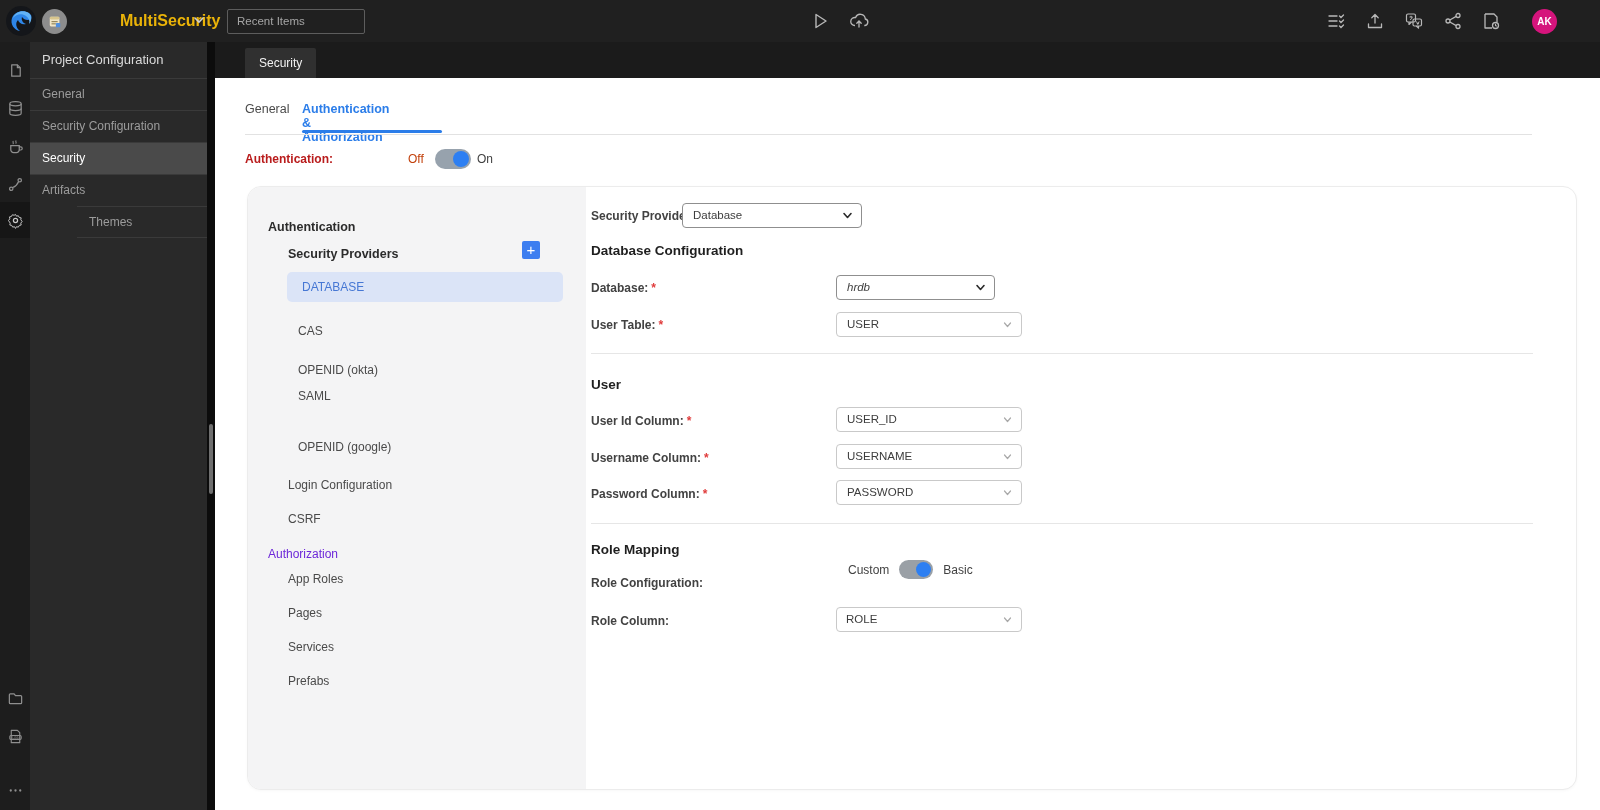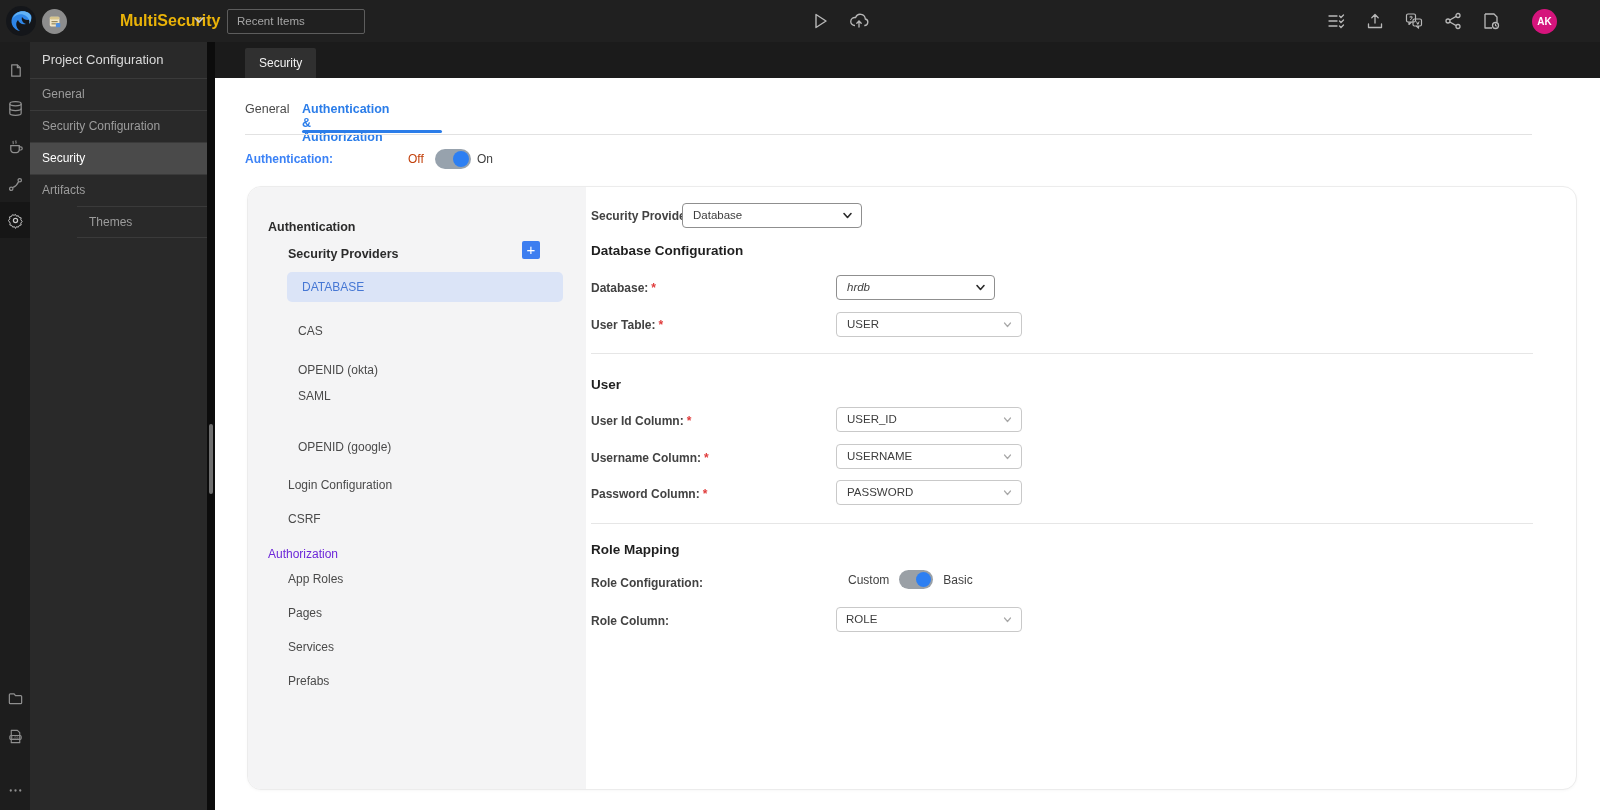--- a/index.html
+++ b/index.html
@@ -39,21 +39,21 @@
   .main { position:absolute; left:215px; top:78px; width:1385px; height:732px; background:#fff; z-index:10; }
 
   .tabs-row { position:absolute; left:30px; top:24px; height:32px; }
   .tab { position:absolute; top:0; font-size:12.5px; height:28px; }
   .tab-general { left:0; color:#4a4a4a; }
   .tab-auth { left:57px; color:#2b7de9; font-weight:bold; }
   .tab-underline { position:absolute; left:57px; top:28px; width:140px; height:3px; background:#2b7de9; border-radius:2px; }
   .tabs-divider { position:absolute; left:30px; top:56px; width:1287px; height:1px; background:#e2e2e2; }
 
   .auth-row { position:absolute; left:30px; top:69px; height:24px; width:400px; }
-  .auth-label { position:absolute; left:0; top:5px; font-size:12px; font-weight:bold; color:#3b82f6; }
+  .auth-label { position:absolute; left:0; top:5px; font-size:12px; font-weight:bold; color:#b91c1c; }
   .tog-off { position:absolute; left:163px; top:5px; font-size:12px; color:#c2410c; }
   .tog-on  { position:absolute; left:232px; top:5px; font-size:12px; color:#424242; }
   .toggle { position:absolute; width:36px; height:20px; border-radius:10px; background:#97a2ad; }
   .toggle .knob { position:absolute; right:2px; top:2px; width:16px; height:16px; border-radius:50%; background:#2d7ff2; }
   .auth-toggle { left:190px; top:2px; }
 
   
   .card { position:absolute; left:32px; top:108px; width:1330px; height:604px; background:#fff; border:1px solid #ececec; border-radius:14px; box-shadow:0 1px 3px rgba(0,0,0,0.03); }
   .panel { position:absolute; left:0; top:0; width:338px; height:602px; background:#f4f4f5; border-radius:13px 0 0 13px; }
 
@@ -345,21 +345,21 @@
                 <path d="M2.5 4l3 3.5 3-3.5" fill="none" stroke="#a9a9a9" stroke-width="1.2" stroke-linecap="round" stroke-linejoin="round"></path>
               </svg>
             </span>
         </div>
 
         <div class="divider" style="left:343px; top:336px; width:942px;"></div>
 
         <div class="heading" style="left:343px; top:355px;">Role Mapping</div>
 
         <div class="fld-label" style="left:343px; top:389px;">Role Configuration:</div>
-        <div class="role-toggle-row" style="left:600px; top:383px;">
+        <div class="role-toggle-row" style="left:600px; top:373px;">
           <span class="lab">Custom</span>
           <span class="rel-toggle">
               <span class="knob"></span>
             </span>
           <span class="lab">Basic</span>
         </div>
 
         <div class="fld-label" style="left:343px; top:427px;">Role Column:</div>
         <div class="selectbox soft" style="left:588px; top:420px; width:186px;padding-left:9px;">
           <span>ROLE</span>

